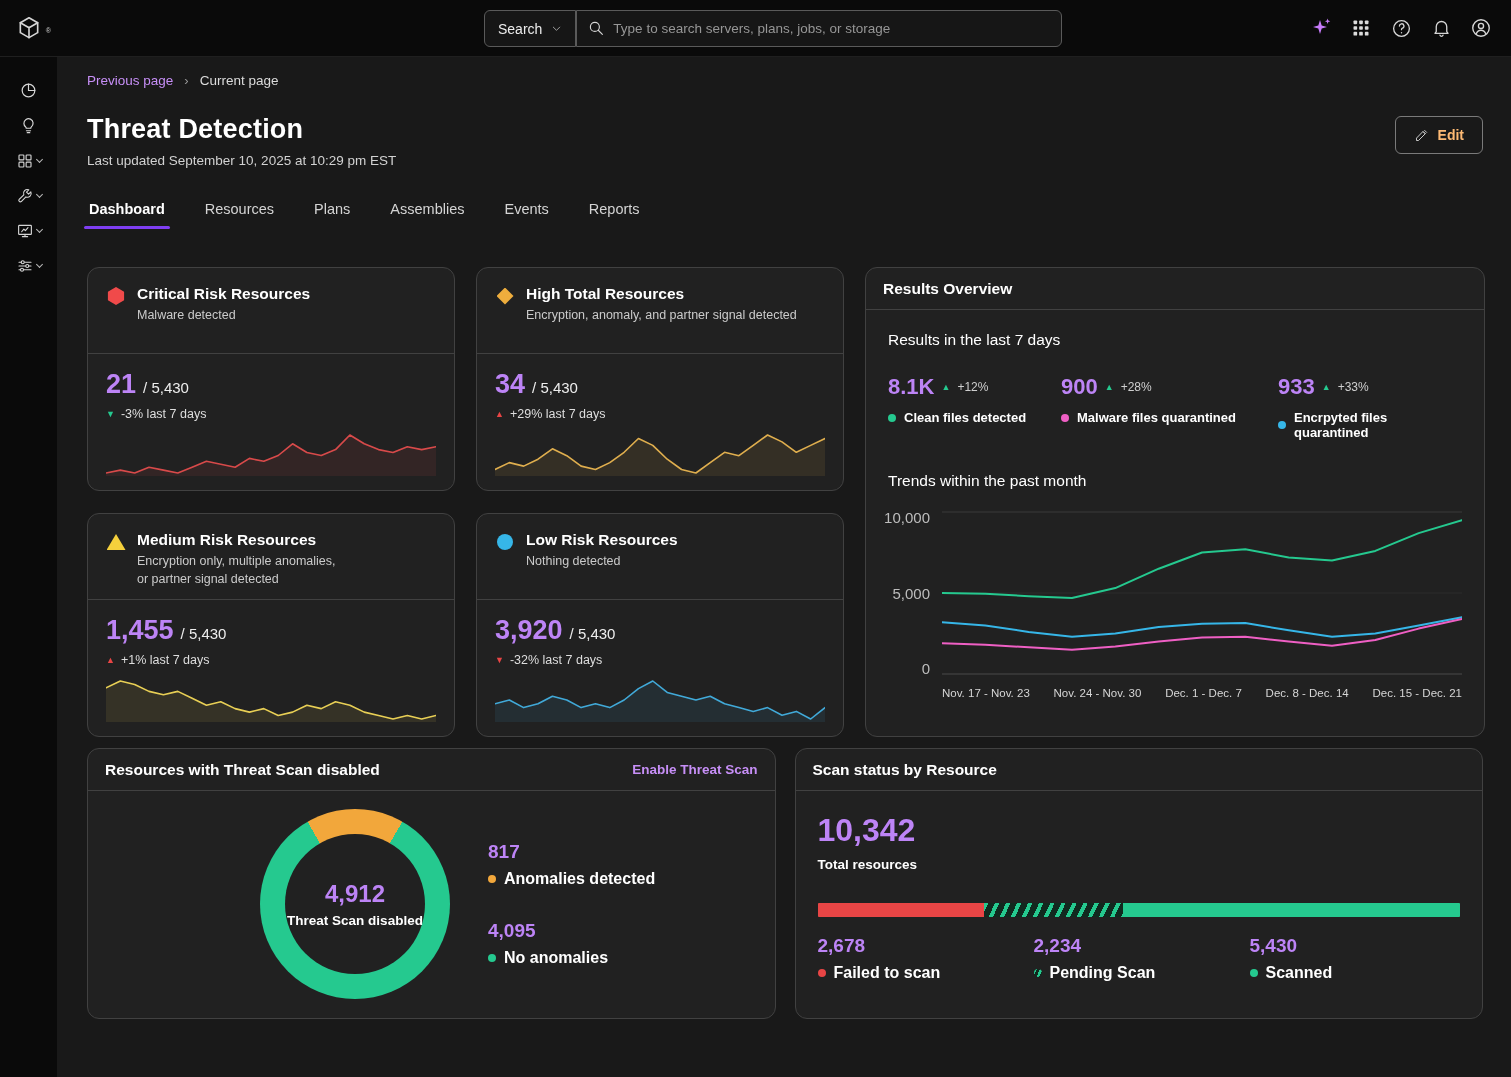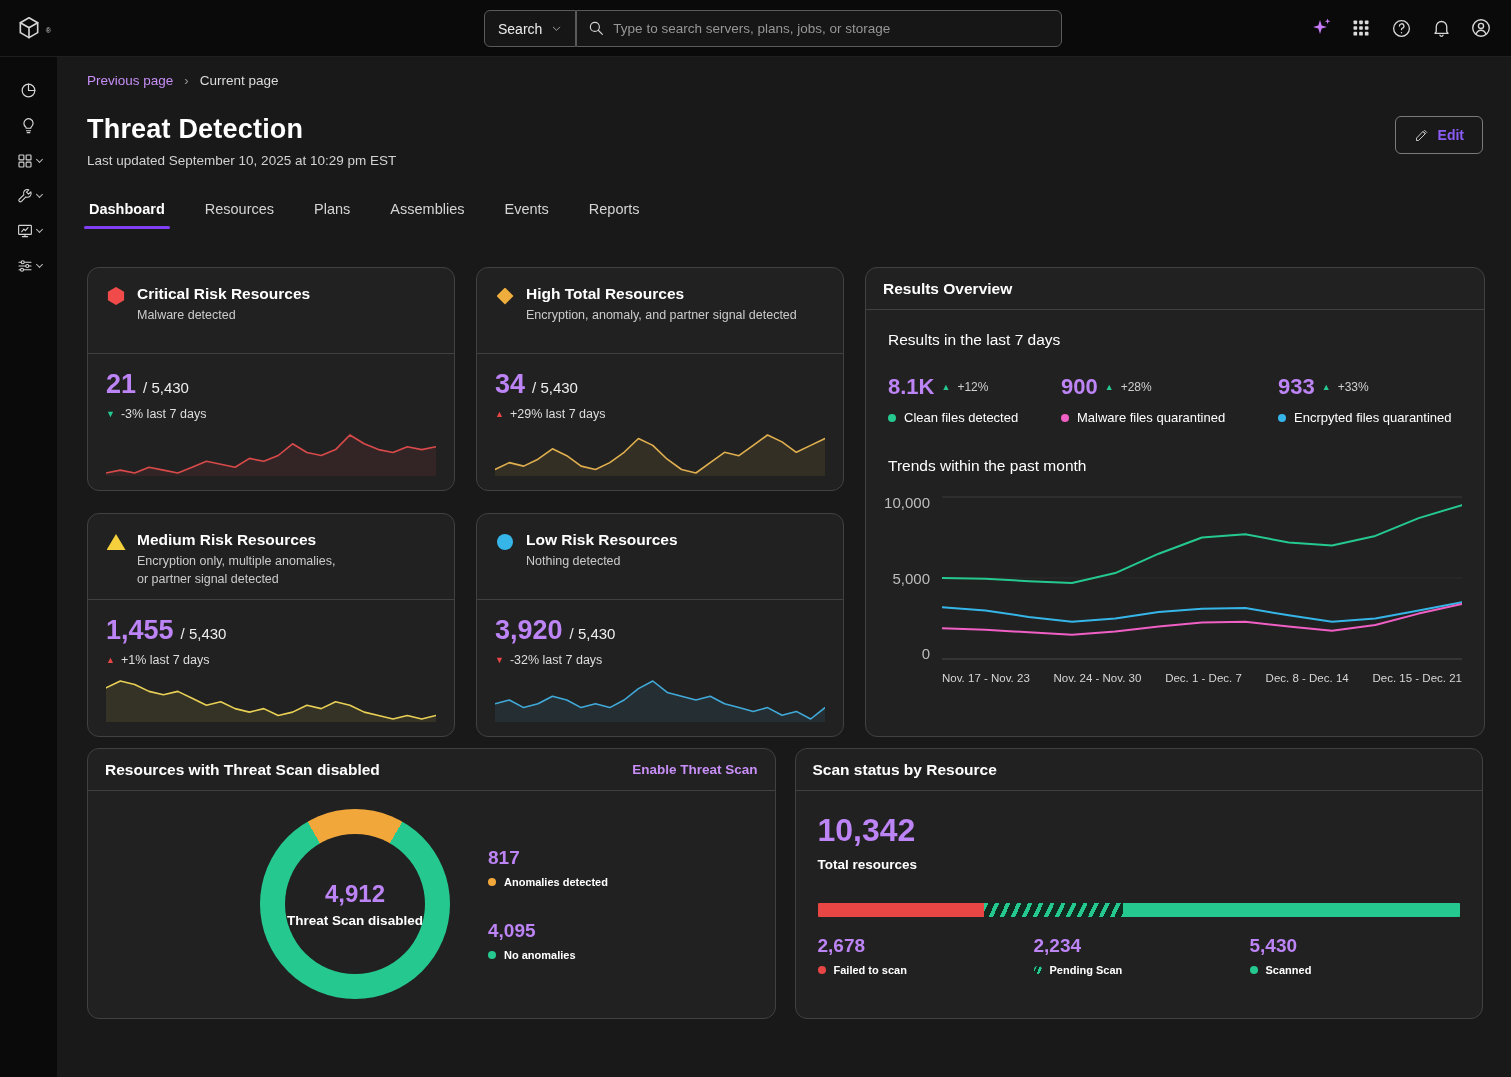--- a/index.html
+++ b/index.html
@@ -46,21 +46,21 @@
 
   
   .breadcrumb{display:flex;align-items:center;gap:11px;font-size:13.5px;margin-top:2px}
   .bc-prev{color:var(--link);text-decoration:none;cursor:pointer}
   .bc-sep{color:#9a9a9a;font-size:13px}
   .bc-cur{color:#dcdcdc}
   .title-row{display:flex;justify-content:space-between;align-items:flex-start;margin-top:26px}
   h1{margin:0;font-size:27px;font-weight:700;letter-spacing:.2px}
   .subtitle{margin-top:8px;color:#d2d2d2;font-size:13.5px}
   .edit-btn{display:flex;align-items:center;gap:9px;height:38px;padding:16px 18px;background:transparent;
-    border:1px solid #7a7a7a;border-radius:6px;color:#8b5cf6;font-size:14px;font-weight:600;
+    border:1px solid #7a7a7a;border-radius:6px;color:#fdba74;font-size:14px;font-weight:600;
     font-family:inherit;cursor:pointer;margin-top:2px}
   .tabs{display:flex;gap:36px;margin-top:33px}
   .tab{padding:0 2px 12px;color:#d4d4d4;font-size:14.5px;cursor:pointer;position:relative}
   .tab.active{color:#fff;font-weight:700}
   .tab.active::after{content:"";position:absolute;left:-3px;right:-3px;bottom:0;height:3.5px;
     background:var(--tabline);border-radius:2px}
 
   
   .card{background:var(--card);border:1px solid var(--border);border-radius:12px}
   .grid-top{display:grid;grid-template-columns:368px 368px 1fr;grid-template-rows:224px 224px;
@@ -86,21 +86,21 @@
   
   .panel-head{height:42px;display:flex;align-items:center;justify-content:space-between;
     padding:0 17px;border-bottom:1px solid var(--border)}
   .panel-title{font-size:15.5px;font-weight:600}
   .ro-body{padding:21px 22px 0}
   .ro-sec{font-size:15.5px;font-weight:400;color:#fff}
   .ro-stats{display:grid;grid-template-columns:173px 217px 1fr;margin-top:25px}
   .stat-val{display:flex;align-items:center;gap:7px}
   .stat-num{font-size:22px;font-weight:600;color:var(--purple)}
   .stat-delta{font-size:12px;color:#cfcfcf}
-  .stat-label{display:flex;align-items:center;gap:8px;margin-top:10px;font-size:13px;font-weight:400;color:#fff}
+  .stat-label{display:flex;align-items:center;gap:8px;margin-top:10px;font-size:13px;font-weight:700;color:#fff}
   .dot{width:8px;height:8px;border-radius:50%;flex:none}
   .dot.hatch{background:repeating-linear-gradient(115deg,var(--green) 0 2.5px,#11291f 2.5px 5.5px)}
   .ro-sec2{margin-top:32px}
   .chart-wrap{display:flex;gap:12px;margin-top:19px}
   .ylab{width:42px;height:168px;display:flex;flex-direction:column;justify-content:space-between;
     align-items:flex-end;font-size:15px;color:#bdbdbd;padding-top:0}
   #trends-svg{flex:1;height:168px}
   .xlab{display:flex;justify-content:space-between;margin:10px 0 0 54px;font-size:11.5px;color:#d6d6d6}
 
   
@@ -108,21 +108,21 @@
   .link{color:var(--link);font-size:13.5px;font-weight:600;text-decoration:none;cursor:pointer}
   .donut-row{display:flex;align-items:center;height:calc(100% - 43px);padding:0 24px}
   .donut{position:relative;width:190px;height:190px;border-radius:50%;margin-left:148px;flex:none}
   .donut::after{content:"";position:absolute;inset:25px;border-radius:50%;background:var(--card);z-index:1}
   .donut-center{position:absolute;inset:0;z-index:2;display:flex;flex-direction:column;
     align-items:center;justify-content:center;gap:5px}
   .donut-num{font-size:24px;font-weight:600;color:var(--purple)}
   .donut-lbl{font-size:13.5px;font-weight:700;color:#fff;white-space:nowrap}
   .donut-legend{margin-left:38px;display:flex;flex-direction:column;gap:32px}
   .leg-num{font-size:19px;font-weight:600;color:var(--purple)}
-  .leg-lab{display:flex;align-items:center;gap:8px;margin-top:7px;font-size:11px;font-weight:700}
+  .leg-lab{display:flex;align-items:center;gap:8px;margin-top:7px;font-size:16px;font-weight:700}
 
   .ss-body{padding:21px 22px 0}
   .ss-total{font-size:32px;font-weight:600;color:var(--purple)}
   .ss-tlabel{font-size:13.5px;font-weight:700;margin-top:8px}
   .bar{display:flex;height:14px;margin-top:31px;overflow:hidden;border-radius:1px;background:#303030}
   .seg{height:100%}
   .ss-legend{display:grid;grid-template-columns:216px 216px 1fr;margin-top:18px}
 
   svg.icon{stroke:var(--ico);fill:none;stroke-width:1.5;stroke-linecap:round;stroke-linejoin:round}
 </style>

